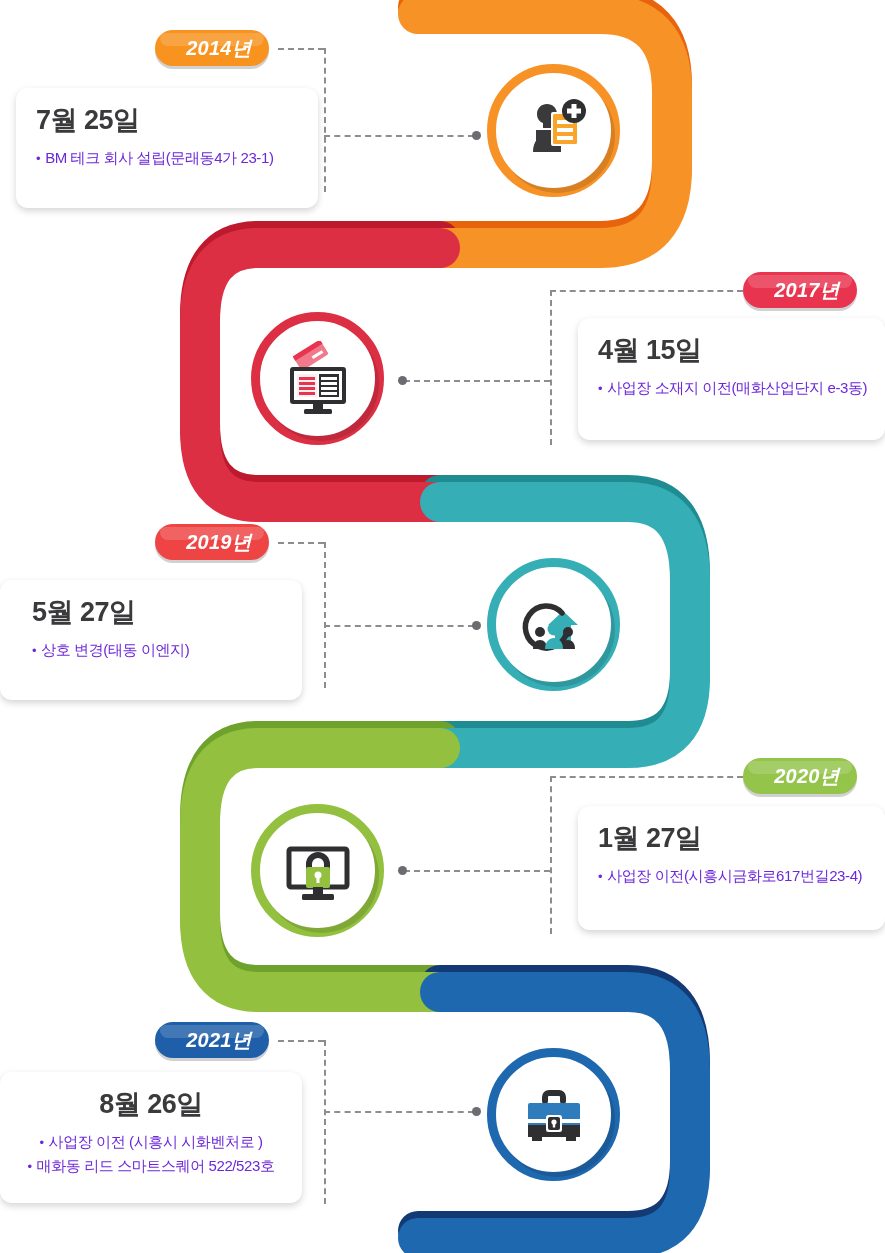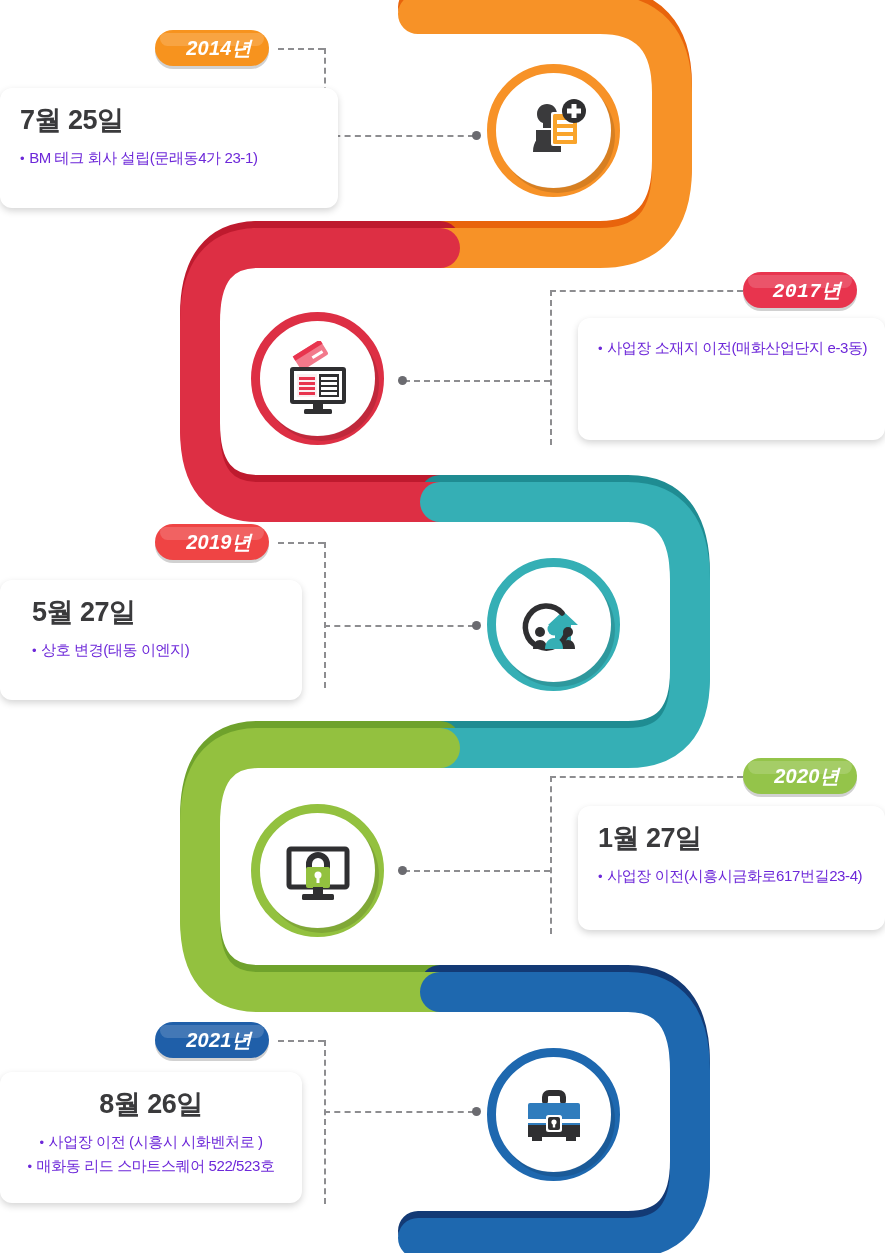--- a/index.html
+++ b/index.html
@@ -119,21 +119,21 @@
   </svg>
 
   <div class="year-badge" style="left:155px;top:30px;background:#F7931E;">
     <div class="gloss"></div>
     <span class="ytxt">2014년</span>
   </div>
   <div class="dash dash-h" style="left:278px;top:48px;width:46px;"></div>
   <div class="dash dash-v" style="left:324px;top:48px;height:144px;"></div>
   <div class="dash dash-h" style="left:324px;top:135px;width:150px;"></div>
   <div class="dot" style="left:472px;top:131px;"></div>
-  <div class="card" style="left:0px;top:88px;width:338px;height:120px;">
+  <div class="card" style="left:16px;top:88px;width:302px;height:120px;">
     <div class="date">7월 25일</div>
     <ul>
       <li>BM 테크 회사 설립(문래동4가 23-1)</li>
     </ul>
   </div>
   <div class="medallion" style="left:487px;top:64px;width:133px;height:133px;border:9px solid #F79227;">
     <div class="shadowring"></div>
     <svg width="74" height="74" viewBox="0 0 74 74">
       <path d="M20 20c0-6 4.5-10 10-10s10 4 10 10c0 5-3 8-6 9v5h-8v-5c-3-1-6-4-6-9z" fill="#3A3A3C"></path>
       <path d="M16 58c0-11 6-17 14-17s14 6 14 17z" fill="#3A3A3C"></path>
@@ -142,29 +142,30 @@
       <rect x="36" y="20" width="24" height="30" rx="1.5" fill="#F9A42B"></rect>
       <rect x="40" y="26" width="16" height="4" fill="#FFFFFF"></rect>
       <rect x="40" y="34" width="16" height="4" fill="#FFFFFF"></rect>
       <rect x="40" y="42" width="16" height="4" fill="#FFFFFF"></rect>
       <circle cx="57" cy="17" r="12" fill="#2F2F31"></circle>
       <rect x="54.5" y="10" width="5" height="14" fill="#FFFFFF"></rect>
       <rect x="50" y="14.5" width="14" height="5" fill="#FFFFFF"></rect>
     </svg>
   </div>
 
-  <div class="year-badge" style="left:743px;top:272px;background:#E8344E;font-family:Liberation Mono, monospace;">
+  <div class="year-badge" style="left:743px;top:272px;background:#E8344E;">
     <div class="gloss"></div>
     <span class="ytxt">2017년</span>
   </div>
   <div class="dash dash-h" style="left:550px;top:290px;width:193px;"></div>
   <div class="dash dash-v" style="left:550px;top:290px;height:155px;"></div>
   <div class="dash dash-h" style="left:404px;top:380px;width:146px;"></div>
   <div class="dot" style="left:398px;top:376px;"></div>
   <div class="card" style="left:578px;top:318px;width:307px;height:122px;">
+    <div class="date">4월 15일</div>
     <ul>
       <li>사업장 소재지 이전(매화산업단지 e-3동)</li>
     </ul>
   </div>
   <div class="medallion" style="left:251px;top:312px;width:133px;height:133px;border:9px solid #DD2F44;">
     <div class="shadowring"></div>
     <svg width="76" height="76" viewBox="0 0 76 76">
       <g transform="rotate(-32 32 20)">
         <rect x="18" y="6" width="32" height="17" rx="2.5" fill="#F2798B"></rect>
         <rect x="18" y="6" width="32" height="5" fill="#E8344E"></rect>

